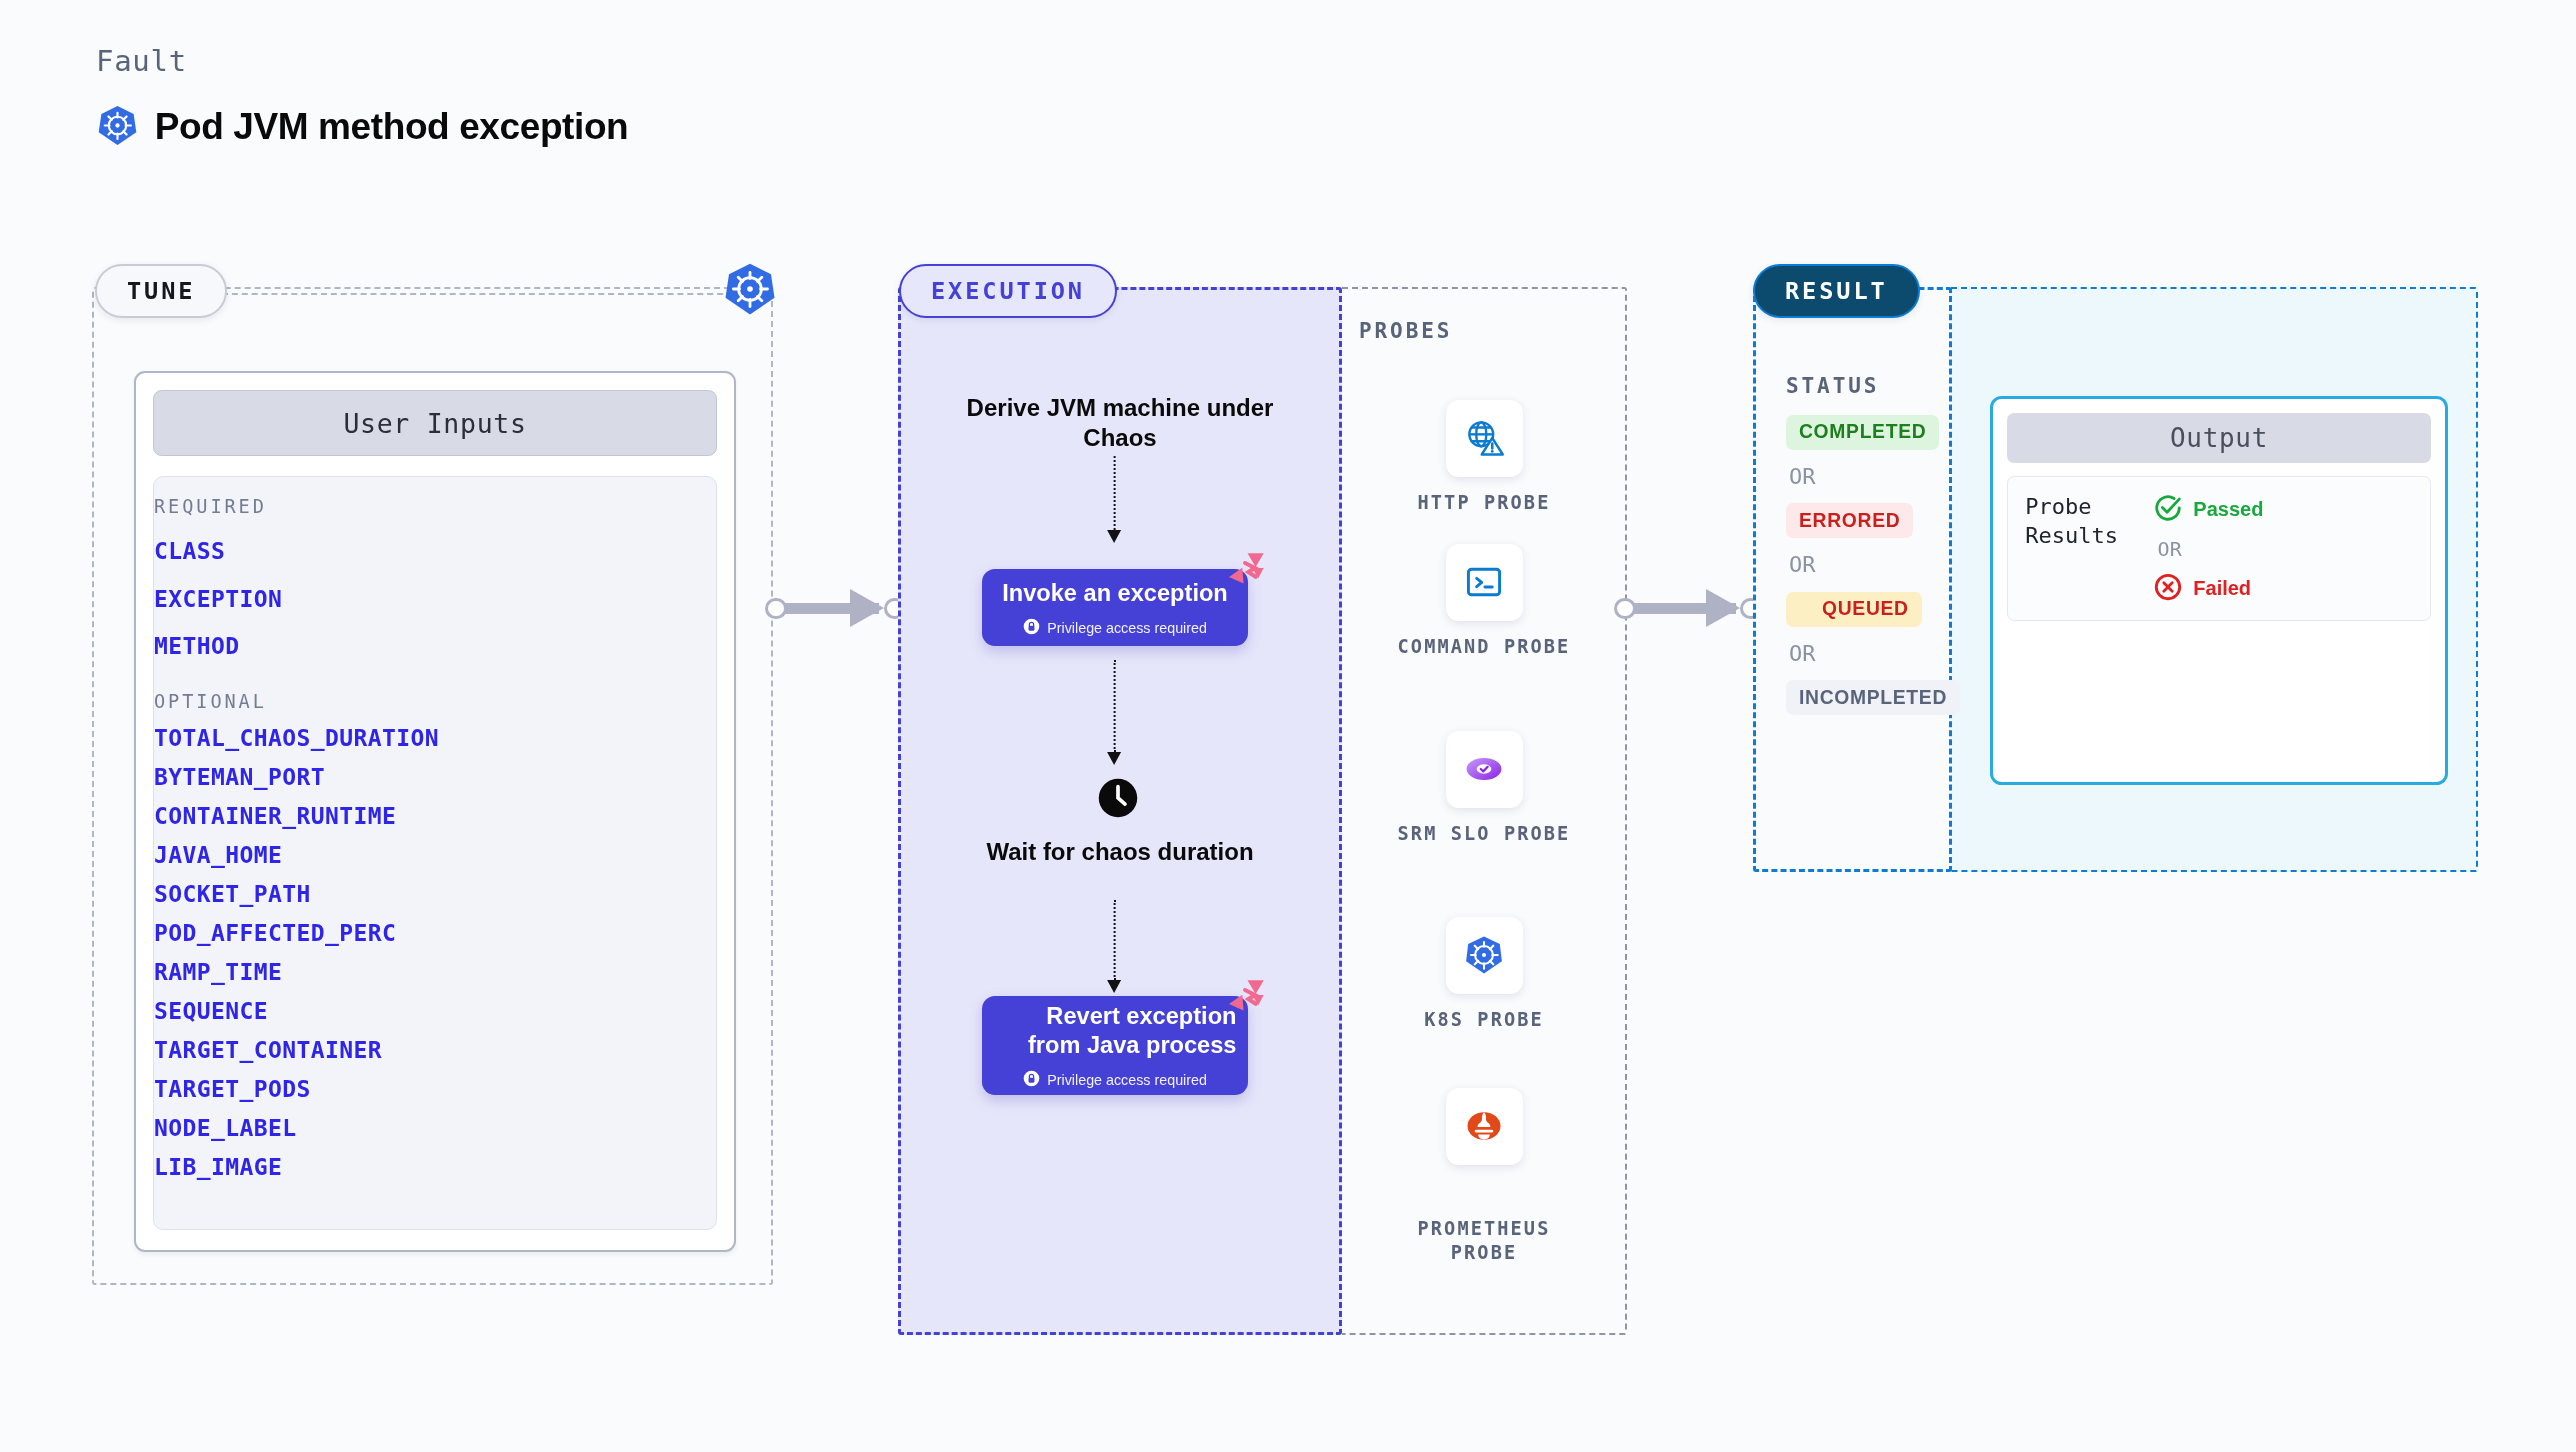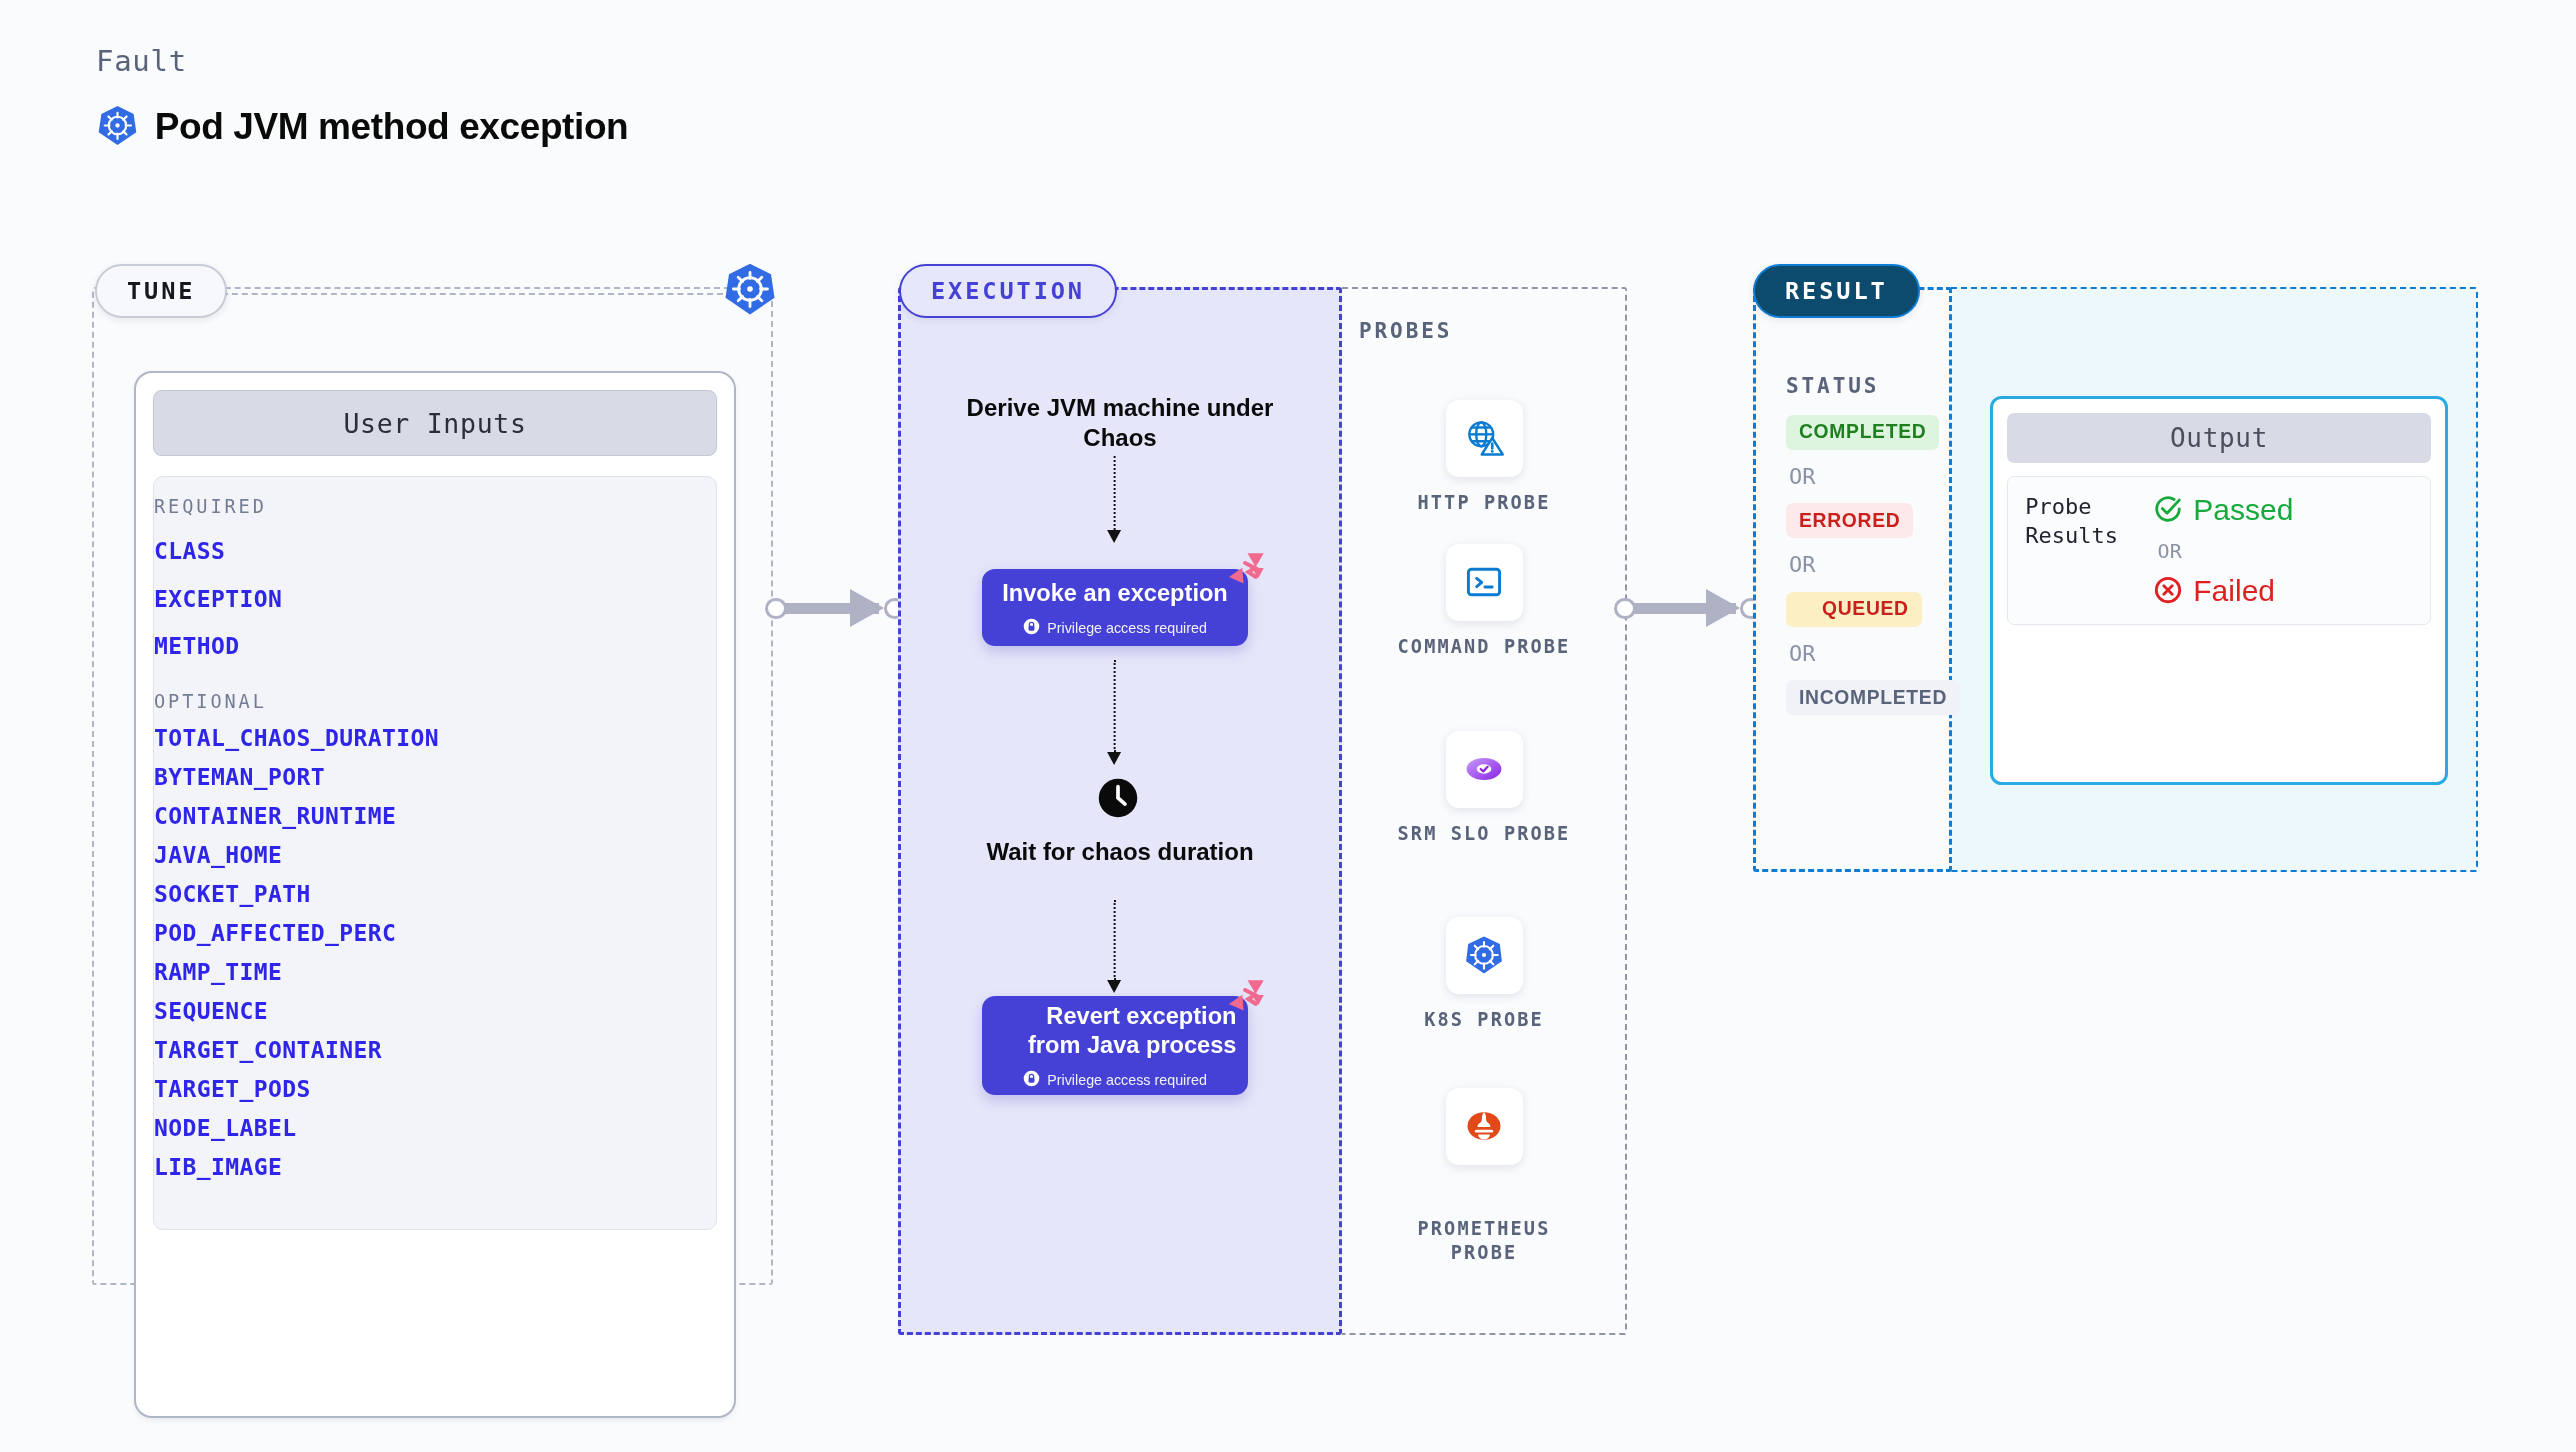--- a/index.html
+++ b/index.html
@@ -85,22 +85,22 @@
     border: 3.6px dashed #0E7CD4; border-radius: 2.9px; background: #FAFBFD;
   }
   #region-output {
     left: 1951px; top: 287px; width: 527px; height: 585px;
     border: 2.1px dashed #0E7CD4; border-left: none; border-radius: 0 2.9px 2.9px 0;
     background: #EDF8FD;
   }
 
   
   #user-inputs-card {
-    position: absolute; left: 134px; top: 371px; width: 602px; height: 1047px;
-    background: #FFFFFF; border: 2.1px solid #AFB6C6; border-radius: 18px;
+    position: absolute; left: 134px; top: 371px; width: 602px; height: 881px;
+    background: #FFFFFF; border: 2.1px solid #AFB6C6; border-radius: 11px;
     box-shadow: 0 2.9px 4.3px rgba(40,50,90,.07);
     padding: 17px;
   }
   #user-inputs-header {
     height: 66px; background: #D8DAE5; border: 1.4px solid #C2C6D4; border-radius: 8.6px;
     display: flex; align-items: center; justify-content: center;
     font-family: "DejaVu Sans Mono", monospace;
     font-size: 26.5px; color: #2A2F3C; letter-spacing: 0.7px;
   }
   #tunable-panel {
@@ -254,21 +254,21 @@
     width: 128px; flex-shrink: 0;
     font-family: "DejaVu Sans Mono", monospace;
     font-size: 22px; color: #20242F; line-height: 1.3;
   }
   #metrics-value {
     font-family: "DejaVu Sans Mono", monospace;
     font-size: 22px; color: #4541D6;
   }
   #probe-results-row { align-items: flex-start; }
   .pr-line { display: flex; align-items: center; gap: 10px; }
-  .pr-line .pr-text { font-size: 30px; font-weight: normal; }
+  .pr-line .pr-text { font-size: 20px; font-weight: bold; }
   #pr-passed .pr-text { color: #17A93C; }
   #pr-failed .pr-text { color: #E02020; }
   .pr-or {
     font-family: "DejaVu Sans Mono", monospace;
     font-size: 20px; color: #8A93A6; margin: 11.5px 0 11.5px 4.3px;
   }
 </style>
 </head>
 <body>
 

